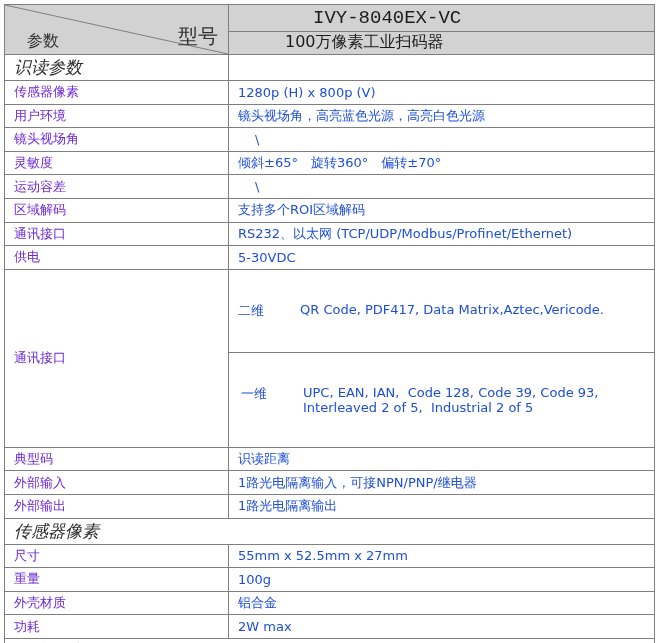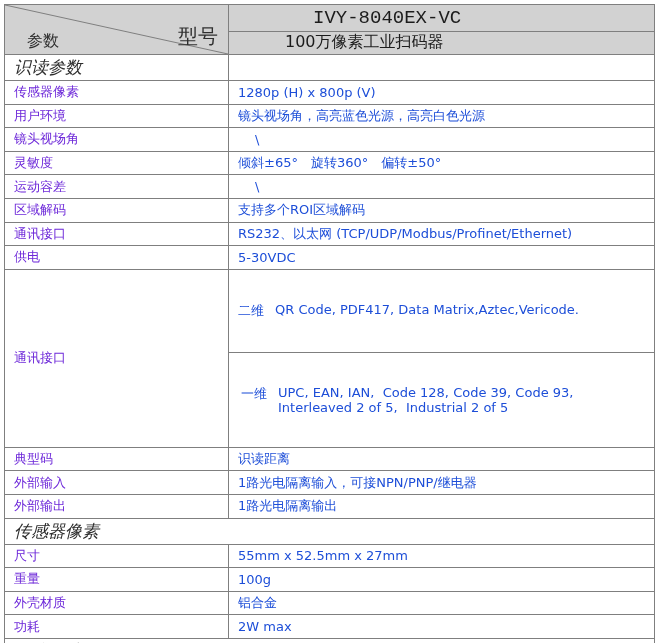--- a/index.html
+++ b/index.html
@@ -21,21 +21,21 @@
 
   
   tr.section td{font-size:17px;height:26px;padding:1px 9px;color:#2d2d2d;background:#ffffff;font-style:italic;}
 
   
   tr.r td{height:23.6px;font-size:13px;padding:2px 9px;}
   td.lbl{font-size:13.5px;color:#6d28d9;}
   td.val{white-space:pre-wrap;color:#1d4ed8;}
   td.val.indent{padding-left:26px;}
   tr.tall td{height:39px;padding-left:12px;}
-  .flexline{display:flex;align-items:flex-start;}
+  .flexline{display:flex;align-items:flex-start;gap:25px;}
   .pfx{flex:0 0 auto;margin-right:11px;white-space:nowrap;}
   .ctext{flex:1 1 auto;white-space:pre-wrap;}
 </style>
 </head>
 <body>
 
 <div class="page">
   <table class="spec">
     <colgroup>
         <col class="c1">
@@ -69,21 +69,21 @@
       <tr class="r">
         <td class="lbl">用户环境</td>
         <td class="val">镜头视场角，高亮蓝色光源，高亮白色光源</td>
       </tr>
       <tr class="r">
         <td class="lbl">镜头视场角</td>
         <td class="val indent">\</td>
       </tr>
       <tr class="r">
         <td class="lbl">灵敏度</td>
-        <td class="val">倾斜±65°　旋转360°　偏转±50°</td>
+        <td class="val">倾斜±65°　旋转360°　偏转±70°</td>
       </tr>
       <tr class="r">
         <td class="lbl">运动容差</td>
         <td class="val indent">\</td>
       </tr>
       <tr class="r">
         <td class="lbl">区域解码</td>
         <td class="val">支持多个ROI区域解码</td>
       </tr>
       <tr class="r">

